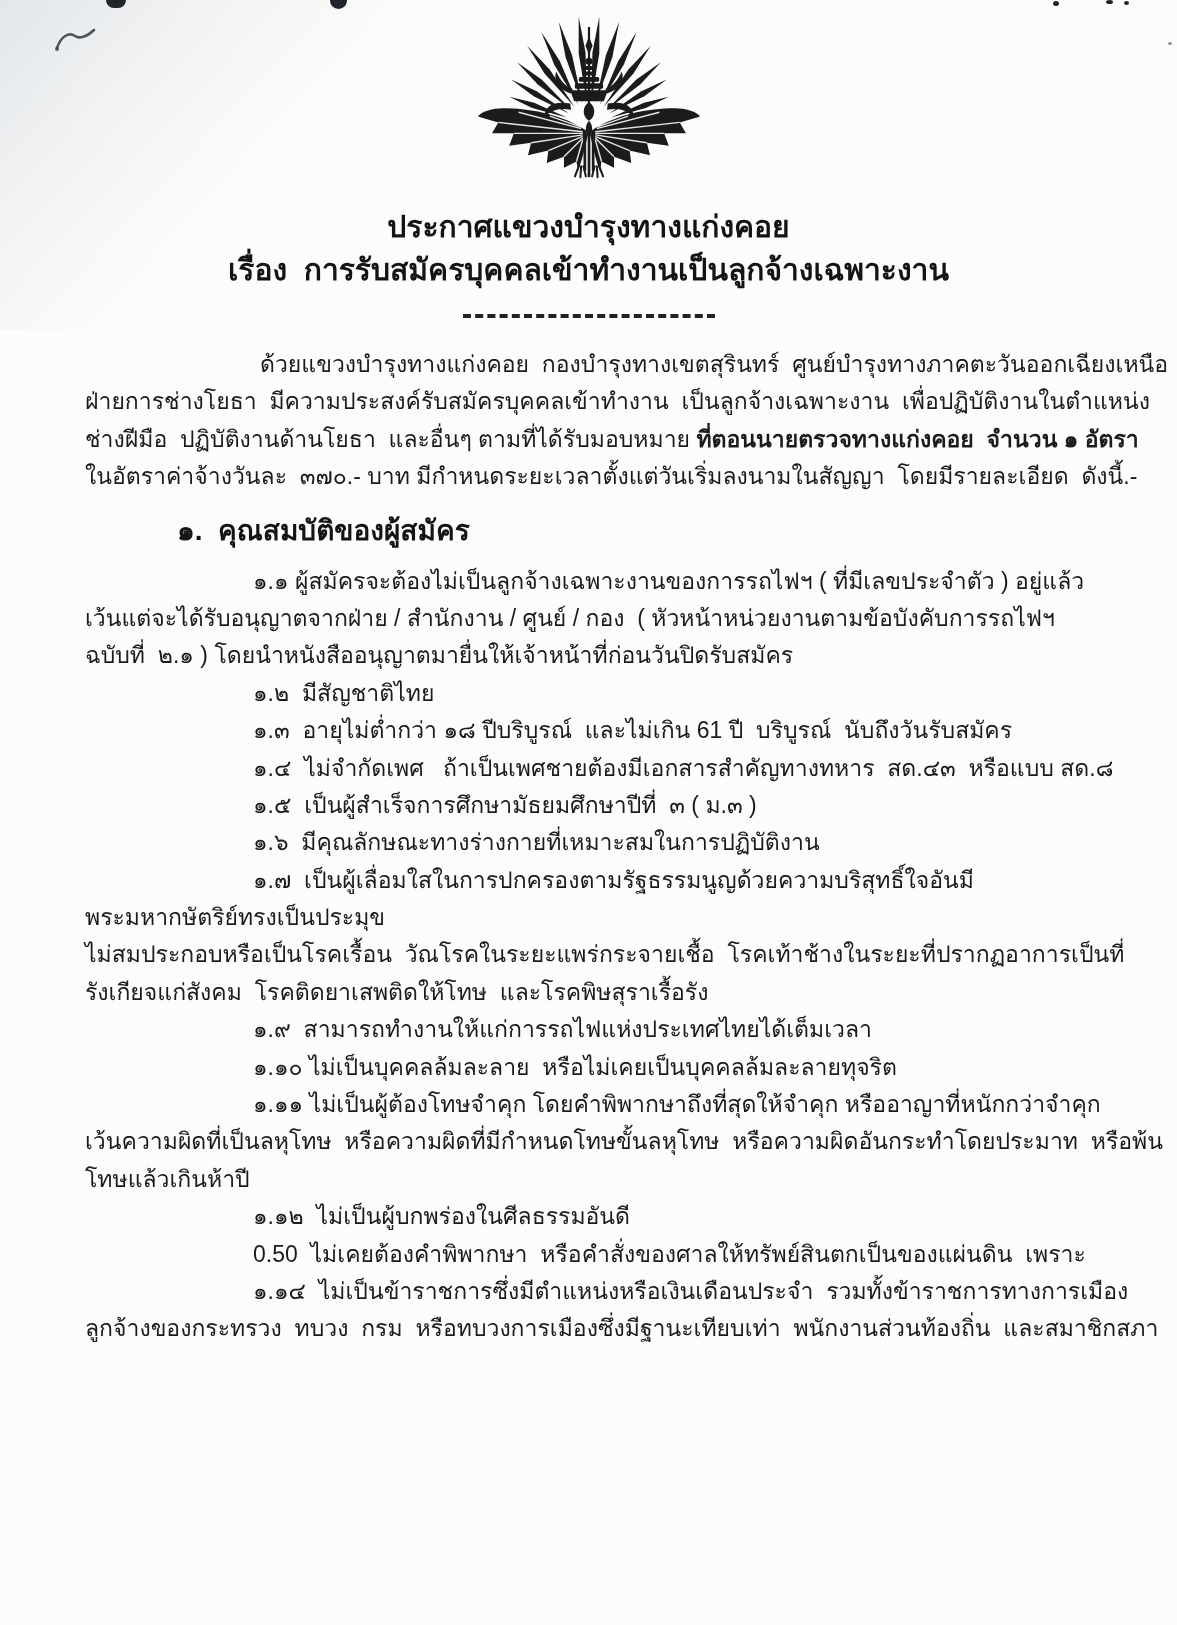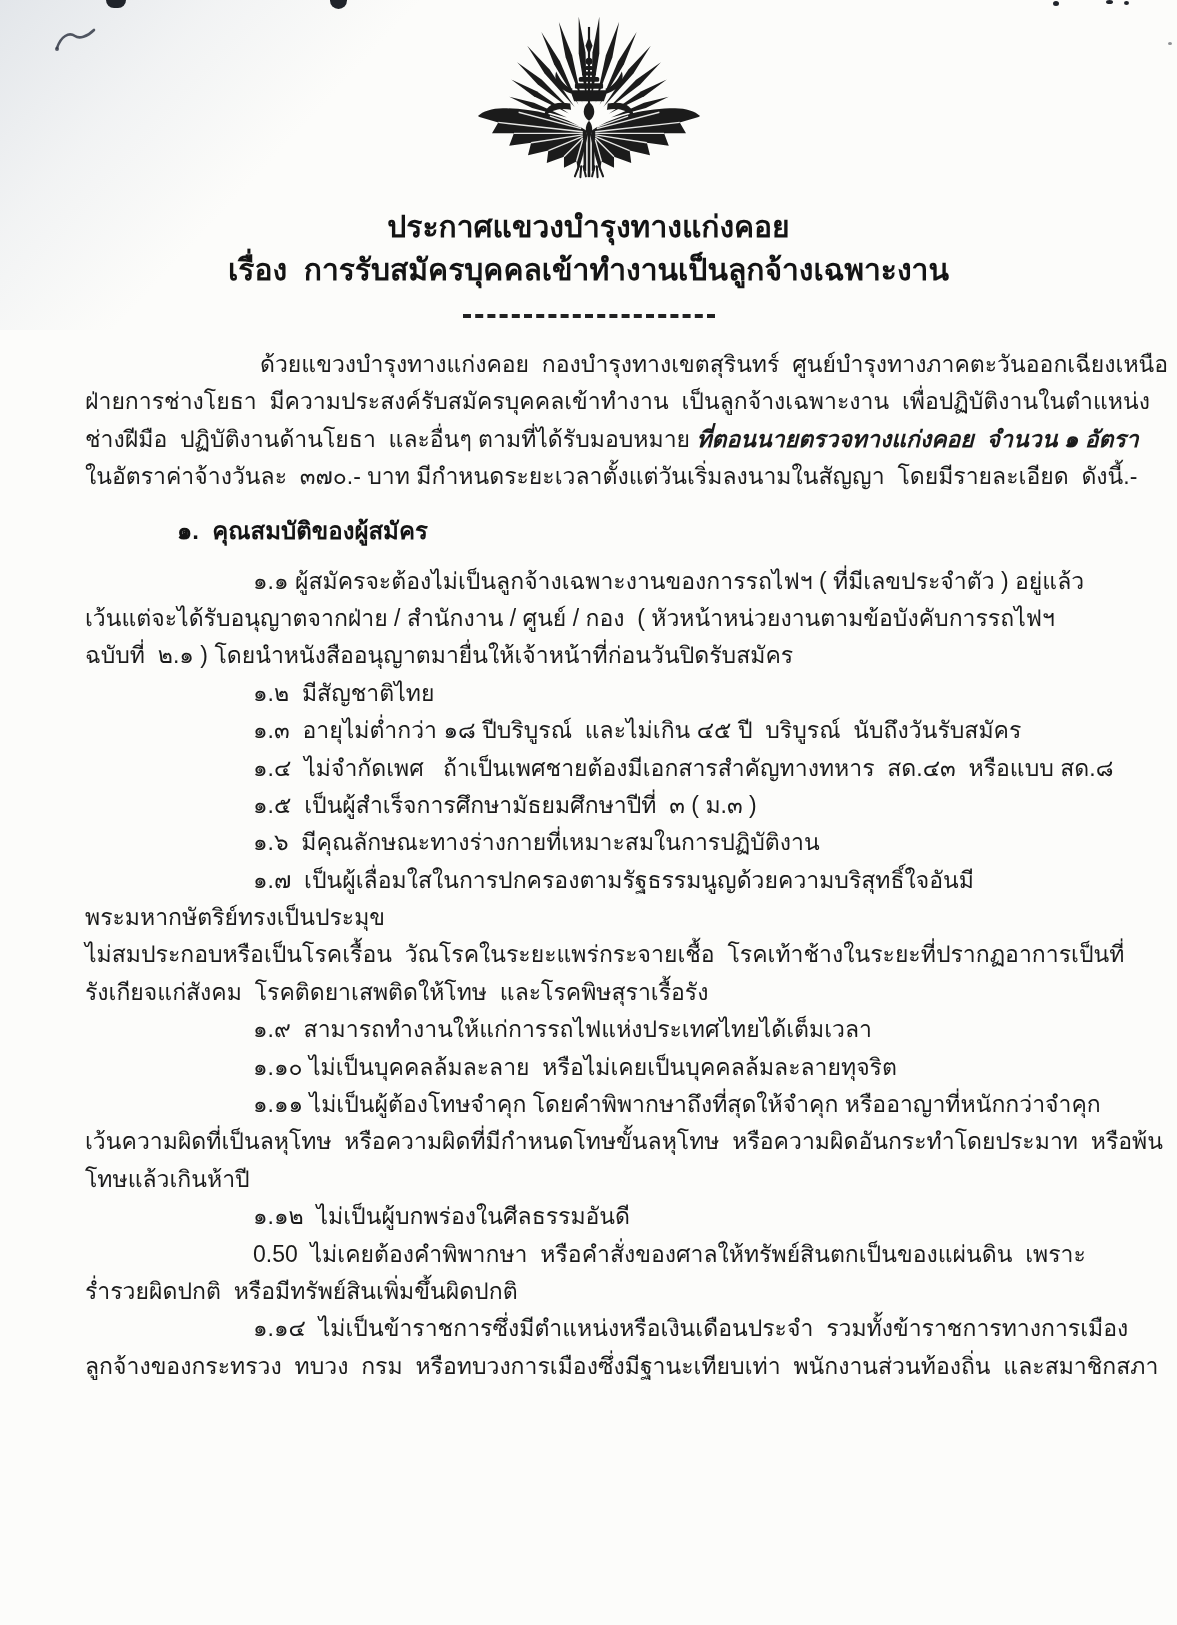--- a/index.html
+++ b/index.html
@@ -41,24 +41,24 @@
     margin:28px 72px 0 85px;
     font-size:23px;
   }
   .line{
     line-height:37.4px;height:37.4px;
     white-space:pre;overflow:visible;
   }
   .ind-none{padding-left:0;}
   .ind-para{padding-left:175px;}
   .ind-item{padding-left:168px;}
-  .b{font-weight:bold;font-style:italic;}
+  .b{font-weight:bold;}
   .section-heading{
     margin-top:16px;margin-bottom:13px;
-    padding-left:92px;font-weight:bold;font-size:24px;
+    padding-left:92px;font-weight:bold;font-size:28px;
     line-height:38px;height:38px;white-space:pre;color:#141414;
   }
   .pen-squiggle{position:absolute;left:52px;top:24px;}
 </style>
 </head>
 <body>
 
 <div class="page">
 
   <div class="scan-shade"></div>
@@ -155,34 +155,33 @@
         <div class="line ind-none"><span>ฝ่ายการช่างโยธา  มีความประสงค์รับสมัครบุคคลเข้าทำงาน  เป็นลูกจ้างเฉพาะงาน  เพื่อปฏิบัติงานในตำแหน่ง</span></div>
         <div class="line ind-none"><span>ช่างฝีมือ  ปฏิบัติงานด้านโยธา  และอื่นๆ ตามที่ได้รับมอบหมาย </span><span class="b">ที่ตอนนายตรวจทางแก่งคอย  จำนวน ๑ อัตรา</span></div>
         <div class="line ind-none"><span>ในอัตราค่าจ้างวันละ  ๓๗๐.- บาท มีกำหนดระยะเวลาตั้งแต่วันเริ่มลงนามในสัญญา  โดยมีรายละเอียด  ดังนี้.-</span></div>
       </div>
     <div class="section-heading">๑.  คุณสมบัติของผู้สมัคร</div>
     <div id="qualification-lines">
         <div class="line ind-item"><span>๑.๑ ผู้สมัครจะต้องไม่เป็นลูกจ้างเฉพาะงานของการรถไฟฯ ( ที่มีเลขประจำตัว ) อยู่แล้ว</span></div>
         <div class="line ind-none"><span>เว้นแต่จะได้รับอนุญาตจากฝ่าย / สำนักงาน / ศูนย์ / กอง  ( หัวหน้าหน่วยงานตามข้อบังคับการรถไฟฯ</span></div>
         <div class="line ind-none"><span>ฉบับที่  ๒.๑ ) โดยนำหนังสืออนุญาตมายื่นให้เจ้าหน้าที่ก่อนวันปิดรับสมัคร</span></div>
         <div class="line ind-item"><span>๑.๒  มีสัญชาติไทย</span></div>
-        <div class="line ind-item"><span>๑.๓  อายุไม่ต่ำกว่า ๑๘ ปีบริบูรณ์  และไม่เกิน ๔๕ ปี  บริบูรณ์  นับถึงวันรับสมัคร</span></div>
+        <div class="line ind-item"><span>๑.๓  อายุไม่ต่ำกว่า ๑๘ ปีบริบูรณ์  และไม่เกิน 61 ปี  บริบูรณ์  นับถึงวันรับสมัคร</span></div>
         <div class="line ind-item"><span>๑.๔  ไม่จำกัดเพศ   ถ้าเป็นเพศชายต้องมีเอกสารสำคัญทางทหาร  สด.๔๓  หรือแบบ สด.๘</span></div>
         <div class="line ind-item"><span>๑.๕  เป็นผู้สำเร็จการศึกษามัธยมศึกษาปีที่  ๓ ( ม.๓ )</span></div>
         <div class="line ind-item"><span>๑.๖  มีคุณลักษณะทางร่างกายที่เหมาะสมในการปฏิบัติงาน</span></div>
         <div class="line ind-item"><span>๑.๗  เป็นผู้เลื่อมใสในการปกครองตามรัฐธรรมนูญด้วยความบริสุทธิ์ใจอันมี</span></div>
         <div class="line ind-none"><span>พระมหากษัตริย์ทรงเป็นประมุข</span></div>
         <div class="line ind-none"><span>ไม่สมประกอบหรือเป็นโรคเรื้อน  วัณโรคในระยะแพร่กระจายเชื้อ  โรคเท้าช้างในระยะที่ปรากฏอาการเป็นที่</span></div>
         <div class="line ind-none"><span>รังเกียจแก่สังคม  โรคติดยาเสพติดให้โทษ  และโรคพิษสุราเรื้อรัง</span></div>
         <div class="line ind-item"><span>๑.๙  สามารถทำงานให้แก่การรถไฟแห่งประเทศไทยได้เต็มเวลา</span></div>
         <div class="line ind-item"><span>๑.๑๐ ไม่เป็นบุคคลล้มละลาย  หรือไม่เคยเป็นบุคคลล้มละลายทุจริต</span></div>
         <div class="line ind-item"><span>๑.๑๑ ไม่เป็นผู้ต้องโทษจำคุก โดยคำพิพากษาถึงที่สุดให้จำคุก หรืออาญาที่หนักกว่าจำคุก</span></div>
         <div class="line ind-none"><span>เว้นความผิดที่เป็นลหุโทษ  หรือความผิดที่มีกำหนดโทษขั้นลหุโทษ  หรือความผิดอันกระทำโดยประมาท  หรือพ้น</span></div>
         <div class="line ind-none"><span>โทษแล้วเกินห้าปี</span></div>
         <div class="line ind-item"><span>๑.๑๒  ไม่เป็นผู้บกพร่องในศีลธรรมอันดี</span></div>
         <div class="line ind-item"><span>0.50  ไม่เคยต้องคำพิพากษา  หรือคำสั่งของศาลให้ทรัพย์สินตกเป็นของแผ่นดิน  เพราะ</span></div>
-        <div class="line ind-none"><span>ร่ำรวยผิดปกติ  หรือมีทรัพย์สินเพิ่มขึ้นผิดปกติ</span></div>
         <div class="line ind-item"><span>๑.๑๔  ไม่เป็นข้าราชการซึ่งมีตำแหน่งหรือเงินเดือนประจำ  รวมทั้งข้าราชการทางการเมือง</span></div>
         <div class="line ind-none"><span>ลูกจ้างของกระทรวง  ทบวง  กรม  หรือทบวงการเมืองซึ่งมีฐานะเทียบเท่า  พนักงานส่วนท้องถิ่น  และสมาชิกสภา</span></div>
       </div>
   </div>
 
 </div>
 
 </body></html>

